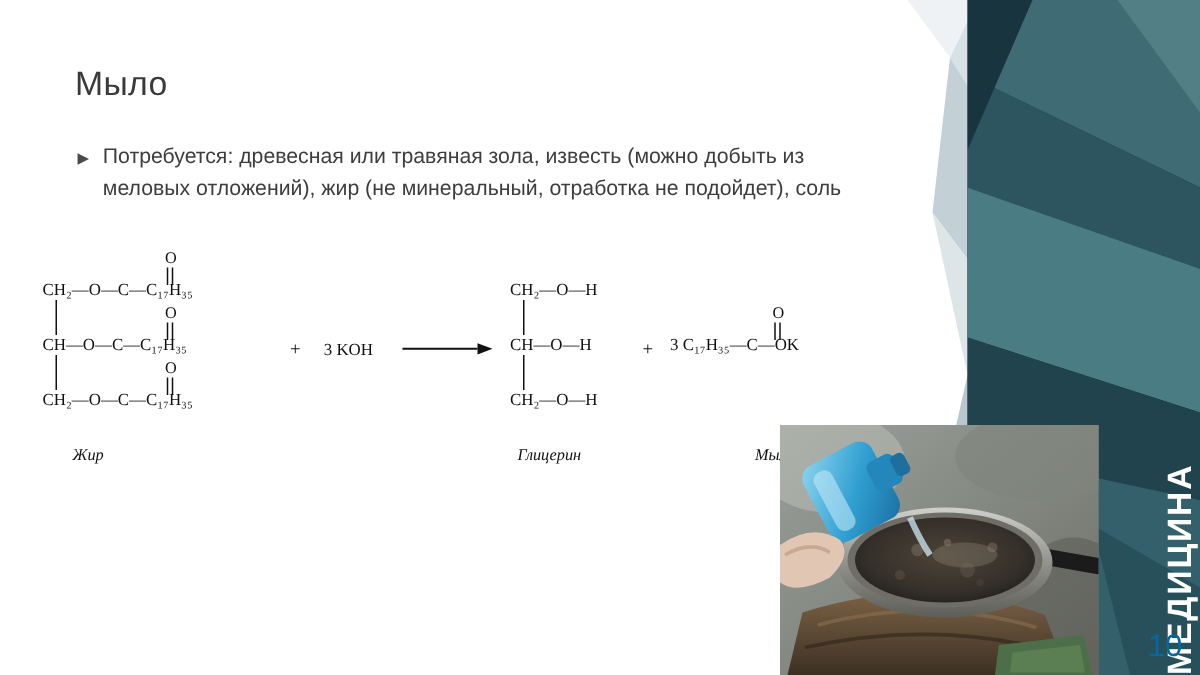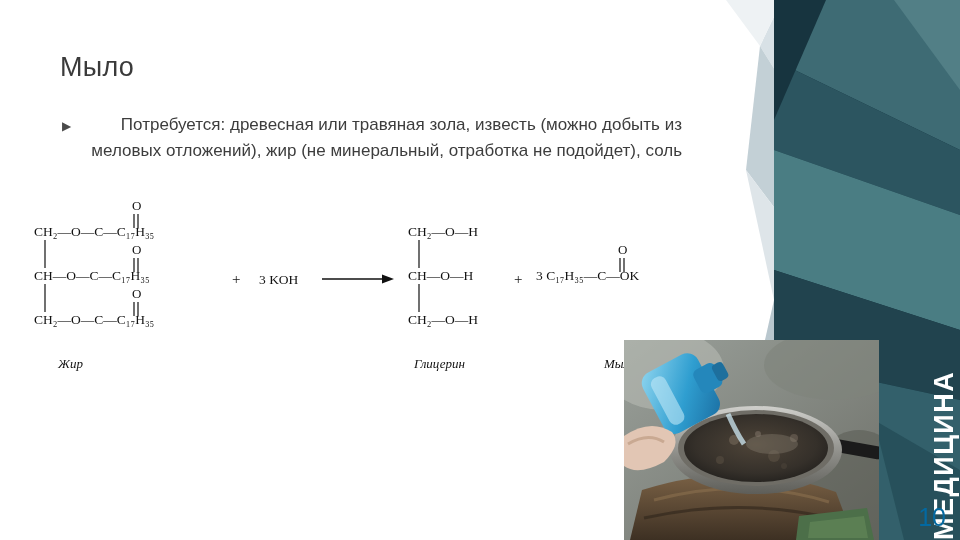--- a/index.html
+++ b/index.html
@@ -88,21 +88,20 @@
     color: #4a4a4a;
     font-size: 12px;
     line-height: 26px;
     margin-right: 11px;
     margin-top: 1px;
   }
   .bullet-text {
     font-size: 17px;
     line-height: 26px;
     color: #3d3d3d;
-    text-align: right;
   }
 
   
   .formula {
     position: absolute;
     left: 26px;
     top: 196px;
     width: 660px;
     height: 200px;
     color: #111;

